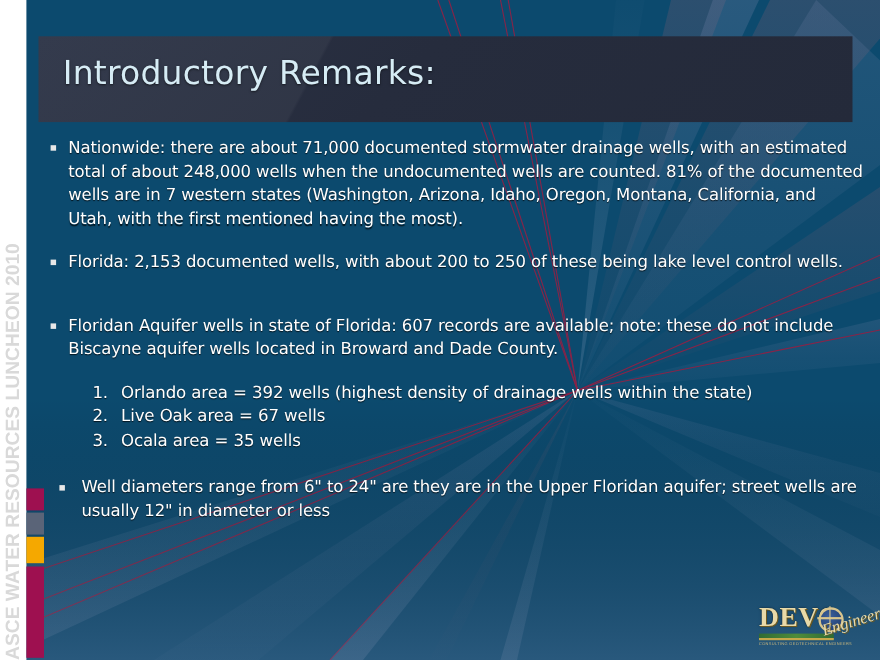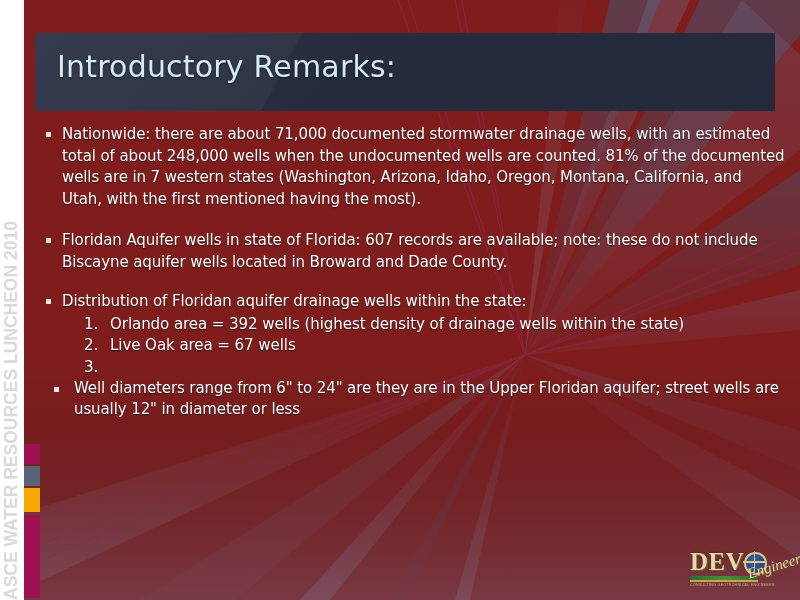--- a/index.html
+++ b/index.html
@@ -3,21 +3,21 @@
 <meta charset="utf-8">
 <style>
   html,body{margin:0;padding:0;}
   body{
     width:800px;height:600px;overflow:hidden;
     background:#000;
     font-family:"Liberation Sans","DejaVu Sans",sans-serif;
   }
   #slide{
     position:relative;width:800px;height:600px;overflow:hidden;
-    background:#7f1d1d;
+    background:#0c4a6e;
   }
 
   
   .bg-base{
     position:absolute;inset:0;
     background:
       radial-gradient(ellipse 520px 300px at 300px 640px, #55638a 0%, #465372 38%, #2b3css 60%, rgba(0,0,0,0) 78%),
       linear-gradient(to bottom, #000000 0%, #000000 46%, #0b1020 60%, #27314d 76%, #45516f 90%, #54608a 100%);
   }
   .bg-fan{position:absolute;inset:0;}
@@ -243,44 +243,47 @@
 
   <div class="content">
 
     <div class="blk">
       <div class="bullet-row">
         <span class="sq"></span>
         <div class="btext">Nationwide: there are about 71,000 documented stormwater drainage wells, with an estimated total of about 248,000 wells when the undocumented wells are counted. 81% of the documented wells are in 7 western states (Washington, Arizona, Idaho, Oregon, Montana, California, and Utah, with the first mentioned having the most).</div>
       </div>
     </div>
 
-
-    <div class="blk" style="margin-top:20px;">
+    <div class="blk" style="margin-top:18px;">
+      <div class="bullet-row">
+        <span class="sq"></span>
+        <div class="btext">Florida: 2,153 documented wells, with about 200 to 250 of these being lake level control wells.</div>
+      </div>
+    </div>
+
+    <div class="blk" style="margin-top:36px;">
       <div class="bullet-row">
         <span class="sq"></span>
         <div class="btext">Floridan Aquifer wells in state of Florida: 607 records are available; note: these do not include Biscayne aquifer wells located in Broward and Dade County.</div>
       </div>
     </div>
 
     <div class="blk" style="margin-top:18px;">
-      <div class="bullet-row">
-        <span class="sq"></span>
-        <div class="btext">Distribution of Floridan aquifer drainage wells within the state:</div>
-      </div>
       <ol class="num-list">
         <li>
           <span class="idx">1.</span>
           <span>Orlando area = 392 wells (highest density of drainage wells within the state)</span>
         </li>
         <li>
           <span class="idx">2.</span>
           <span>Live Oak area = 67 wells</span>
         </li>
         <li>
           <span class="idx">3.</span>
+          <span>Ocala area = 35 wells</span>
         </li>
       </ol>
     </div>
 
     <div class="blk last" style="margin-top:21px;">
       <div class="bullet-row">
         <span class="sq wide"></span>
         <div class="btext">Well diameters range from 6" to 24" are they are in the Upper Floridan aquifer; street wells are usually 12" in diameter or less</div>
       </div>
     </div>

